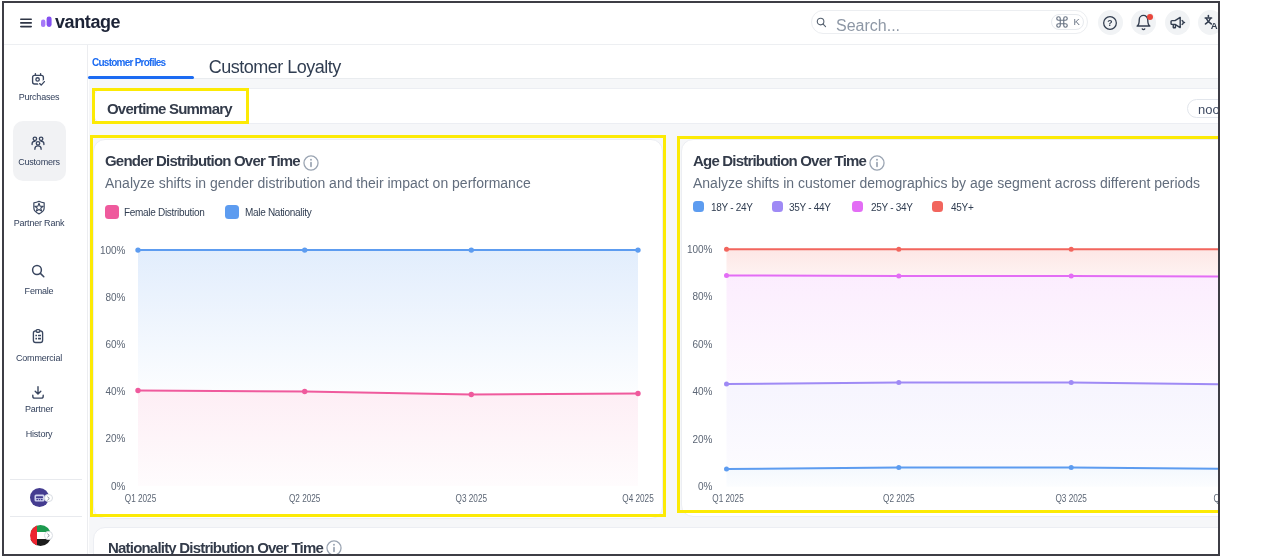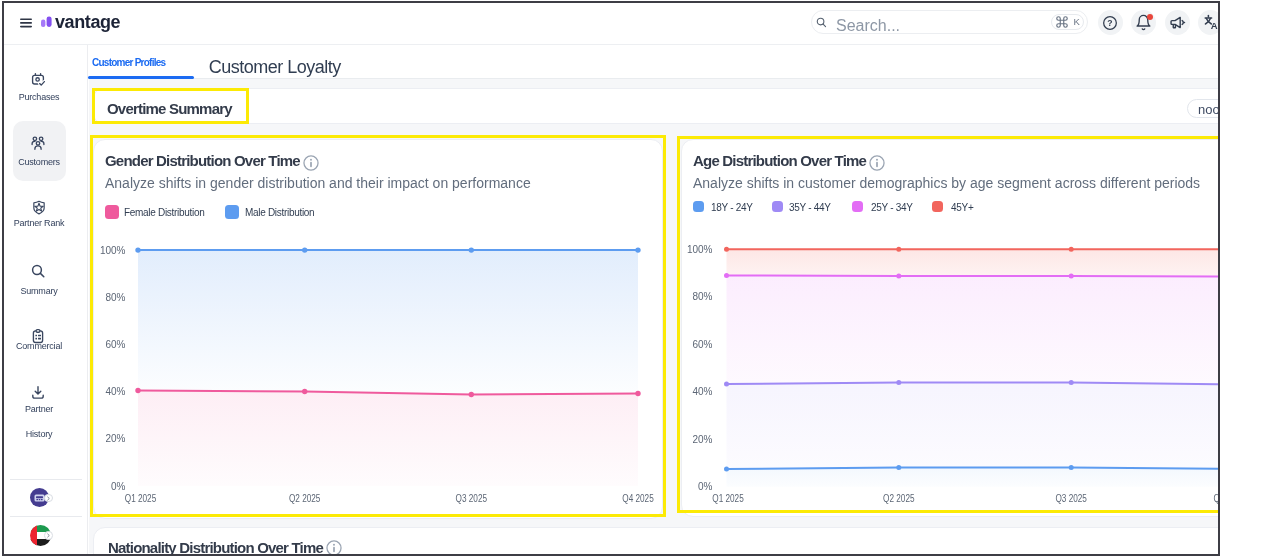--- a/index.html
+++ b/index.html
@@ -101,33 +101,33 @@
     <svg class="abs" style="left:27.5px;top:155.5px" width="14" height="15" viewBox="0 0 16 17" fill="none" stroke="#3a4760" stroke-width="1.35" stroke-linejoin="round">
       <path d="M8 1.4 C10 2.5 12.1 3 13.9 3.2 V9.2 C13.9 12.3 11.3 14.4 8 15.8 C4.7 14.4 2.1 12.3 2.1 9.2 V3.2 C3.9 3 6 2.5 8 1.4 Z"></path>
       <path d="M8 3.6 L9.23 6.9 L12.76 7.05 L10 9.25 L10.94 12.65 L8 10.7 L5.06 12.65 L6 9.25 L3.24 7.05 L6.77 6.9 Z"></path>
     </svg>
     <div class="abs navlab" style="top:173.5px">Partner Rank</div>
 
     <svg class="abs" style="left:26px;top:218.5px" width="16" height="16" viewBox="0 0 16 16" fill="none" stroke="#3a4760" stroke-width="1.5" stroke-linecap="round">
       <circle cx="7" cy="7" r="4.4"></circle>
       <line x1="10.4" y1="10.4" x2="13.8" y2="13.8"></line>
     </svg>
-    <div class="abs navlab" style="top:241.5px">Summary</div>
+    <div class="abs navlab" style="top:241.5px">Female</div>
 
     <svg class="abs" style="left:26px;top:283.5px" width="16" height="16" viewBox="0 0 16 16" fill="none" stroke="#3a4760" stroke-width="1.35" stroke-linecap="round" stroke-linejoin="round">
       <rect x="3.4" y="2.9" width="9.2" height="11.6" rx="2.2"></rect>
       <rect x="6.1" y="1.6" width="3.8" height="2.6" rx="1.2" fill="#fff"></rect>
       <g fill="#3a4760" stroke="none">
         <rect x="5.4" y="6.7" width="1.6" height="1.6" rx="0.3"></rect>
         <rect x="8" y="6.7" width="3" height="1.6" rx="0.3"></rect>
         <rect x="5.4" y="9.8" width="1.6" height="1.6" rx="0.3"></rect>
         <rect x="8" y="9.8" width="3" height="1.6" rx="0.3"></rect>
       </g>
     </svg>
-    <div class="abs navlab" style="top:296px">Commercial</div>
+    <div class="abs navlab" style="top:308px">Commercial</div>
 
     <svg class="abs" style="left:26px;top:339.5px" width="16" height="16" viewBox="0 0 16 16" fill="none" stroke="#3a4760" stroke-width="1.4" stroke-linecap="round" stroke-linejoin="round">
       <path d="M8 2.8 V9.8 M5.2 7.2 L8 10 L10.8 7.2"></path>
       <path d="M2.8 11.2 v1 a1.9 1.9 0 0 0 1.9 1.9 h6.6 a1.9 1.9 0 0 0 1.9-1.9 v-1"></path>
     </svg>
     <div class="abs navlab" style="top:359px">Partner</div>
     <div class="abs navlab" style="top:384px">History</div>
 
     <div class="abs" style="left:6px;top:434px;width:72px;height:1px;background:#e8eaee"></div>
     <div class="abs" style="left:25.8px;top:443.3px;width:19.4px;height:19.4px;border-radius:50%;background:#443c90"></div>
@@ -185,21 +185,21 @@
     <div class="abs ctitle" style="left:11px;top:12.5px">Gender Distribution Over Time</div>
     <svg class="abs" style="left:209px;top:15px" width="16" height="16" viewBox="0 0 15 15">
       <circle cx="7.5" cy="7.5" r="6.6" fill="none" stroke="#9aa4b2" stroke-width="1.2"></circle>
       <circle cx="7.5" cy="4.4" r="0.9" fill="#9aa4b2"></circle>
       <rect x="6.7" y="6.4" width="1.6" height="5" rx="0.8" fill="#9aa4b2"></rect>
     </svg>
     <div class="abs csub" style="left:11px;top:35px">Analyze shifts in gender distribution and their impact on performance</div>
     <span class="legsq abs" style="left:10.5px;top:65px;width:14px;height:14px;background:#ef5a9d"></span>
     <div class="abs leg" style="left:30px;top:67px">Female Distribution</div>
     <span class="legsq abs" style="left:131px;top:65px;width:14px;height:14px;background:#5d9cf0"></span>
-    <div class="abs leg" style="left:151px;top:67px">Male Distribution</div>
+    <div class="abs leg" style="left:151px;top:67px">Male Nationality</div>
     <svg class="abs" style="left:0;top:0" width="570" height="380" viewBox="0 0 570 380" id="gsvg">
       <defs>
         <linearGradient id="gb" gradientUnits="userSpaceOnUse" x1="0" y1="110" x2="0" y2="252">
           <stop offset="0" stop-color="rgba(93,156,240,0.18)"></stop>
             <stop offset="1" stop-color="rgba(93,156,240,0.02)"></stop>
         </linearGradient>
         <linearGradient id="gp" gradientUnits="userSpaceOnUse" x1="0" y1="252" x2="0" y2="346">
           <stop offset="0" stop-color="rgba(239,90,157,0.10)"></stop>
             <stop offset="1" stop-color="rgba(239,90,157,0.02)"></stop>
         </linearGradient>

